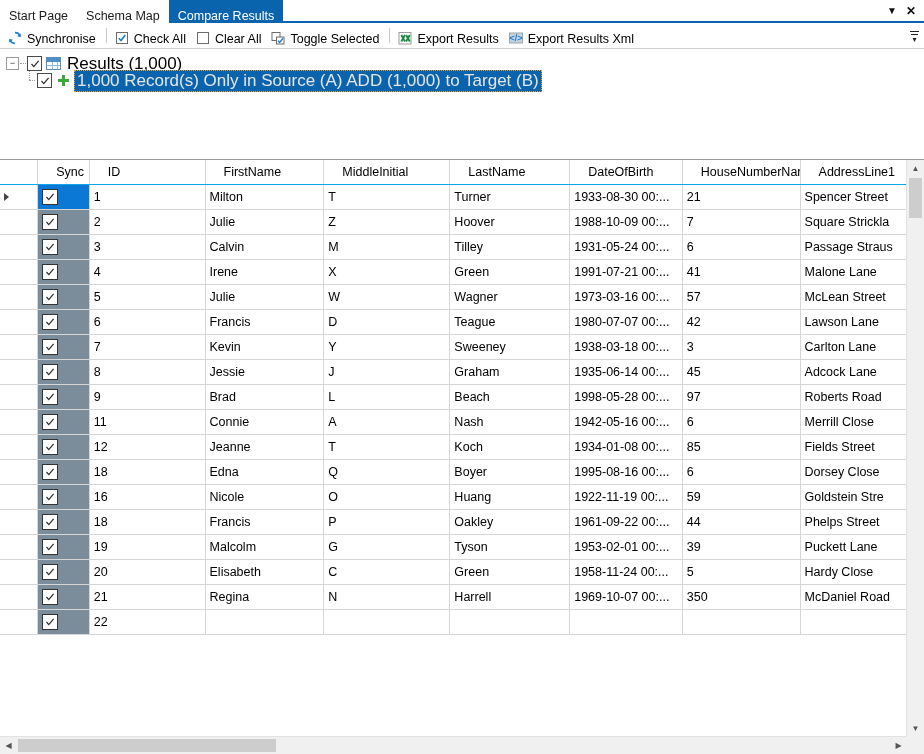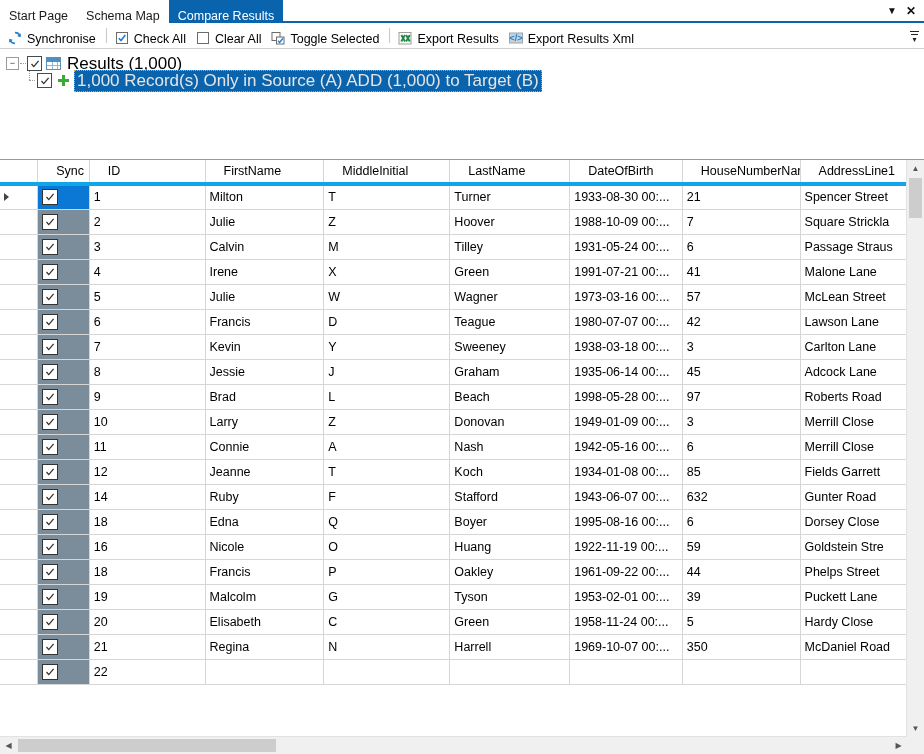--- a/index.html
+++ b/index.html
@@ -92,21 +92,21 @@
   .gridwrap{flex:1;position:relative;background:#ffffff;overflow:hidden;}
   .gridscroll{position:absolute;left:0;top:0;right:17px;bottom:17px;overflow:hidden;}
   table.grid{border-collapse:collapse;table-layout:fixed;width:907px;}
   table.grid th,table.grid td{
     font-weight:normal;font-size:12.5px;color:#000;text-align:left;
     border-right:1px solid #d6d6d6;border-bottom:1px solid #d6d6d6;
     padding:0 4px;height:25px;box-sizing:border-box;
     overflow:hidden;white-space:nowrap;text-overflow:clip;vertical-align:middle;
   }
   table.grid thead th{
-    height:24px;background:#ffffff;border-bottom:4px solid #0ea5e9;
+    height:24px;background:#ffffff;border-bottom:1px solid #0ea5e9;
     border-right:1px solid #d6d6d6;padding:0 18px;
   }
   th.hd-rowmark,td.rowmark{
     width:22px;padding:0;border-right:1px solid #d6d6d6;background:#ffffff;
     text-align:center;
   }
   th.hd-rowmark{border-bottom:1px solid #d6d6d6;}
   td.rowmark .arrow{
     display:inline-block;width:0;height:0;border-left:5px solid #444;
     border-top:4px solid transparent;border-bottom:4px solid transparent;
@@ -436,35 +436,20 @@
               <td class="c-house">97</td>
               <td class="c-addr">Roberts Road</td>
             </tr>
             <tr>
               <td class="rowmark"></td>
               <td class="sync"><span class="cbx">
                   <svg width="10" height="10" viewBox="0 0 10 10">
                     <path d="M1.5 5 L3.8 7.6 L8.6 1.8" fill="none" stroke="#333" stroke-width="1.3"></path>
                   </svg>
                 </span></td>
-              <td class="c-id">10</td>
-              <td class="c-first">Larry</td>
-              <td class="c-middle">Z</td>
-              <td class="c-last">Donovan</td>
-              <td class="c-dob">1949-01-09 00:...</td>
-              <td class="c-house">3</td>
-              <td class="c-addr">Merrill Close</td>
-            </tr>
-            <tr>
-              <td class="rowmark"></td>
-              <td class="sync"><span class="cbx">
-                  <svg width="10" height="10" viewBox="0 0 10 10">
-                    <path d="M1.5 5 L3.8 7.6 L8.6 1.8" fill="none" stroke="#333" stroke-width="1.3"></path>
-                  </svg>
-                </span></td>
               <td class="c-id">11</td>
               <td class="c-first">Connie</td>
               <td class="c-middle">A</td>
               <td class="c-last">Nash</td>
               <td class="c-dob">1942-05-16 00:...</td>
               <td class="c-house">6</td>
               <td class="c-addr">Merrill Close</td>
             </tr>
             <tr>
               <td class="rowmark"></td>
@@ -472,36 +457,21 @@
                   <svg width="10" height="10" viewBox="0 0 10 10">
                     <path d="M1.5 5 L3.8 7.6 L8.6 1.8" fill="none" stroke="#333" stroke-width="1.3"></path>
                   </svg>
                 </span></td>
               <td class="c-id">12</td>
               <td class="c-first">Jeanne</td>
               <td class="c-middle">T</td>
               <td class="c-last">Koch</td>
               <td class="c-dob">1934-01-08 00:...</td>
               <td class="c-house">85</td>
-              <td class="c-addr">Fields Garrett</td>
-            </tr>
-            <tr>
-              <td class="rowmark"></td>
-              <td class="sync"><span class="cbx">
-                  <svg width="10" height="10" viewBox="0 0 10 10">
-                    <path d="M1.5 5 L3.8 7.6 L8.6 1.8" fill="none" stroke="#333" stroke-width="1.3"></path>
-                  </svg>
-                </span></td>
-              <td class="c-id">14</td>
-              <td class="c-first">Ruby</td>
-              <td class="c-middle">F</td>
-              <td class="c-last">Stafford</td>
-              <td class="c-dob">1943-06-07 00:...</td>
-              <td class="c-house">632</td>
-              <td class="c-addr">Gunter Road</td>
+              <td class="c-addr">Fields Street</td>
             </tr>
             <tr>
               <td class="rowmark"></td>
               <td class="sync"><span class="cbx">
                   <svg width="10" height="10" viewBox="0 0 10 10">
                     <path d="M1.5 5 L3.8 7.6 L8.6 1.8" fill="none" stroke="#333" stroke-width="1.3"></path>
                   </svg>
                 </span></td>
               <td class="c-id">18</td>
               <td class="c-first">Edna</td>

